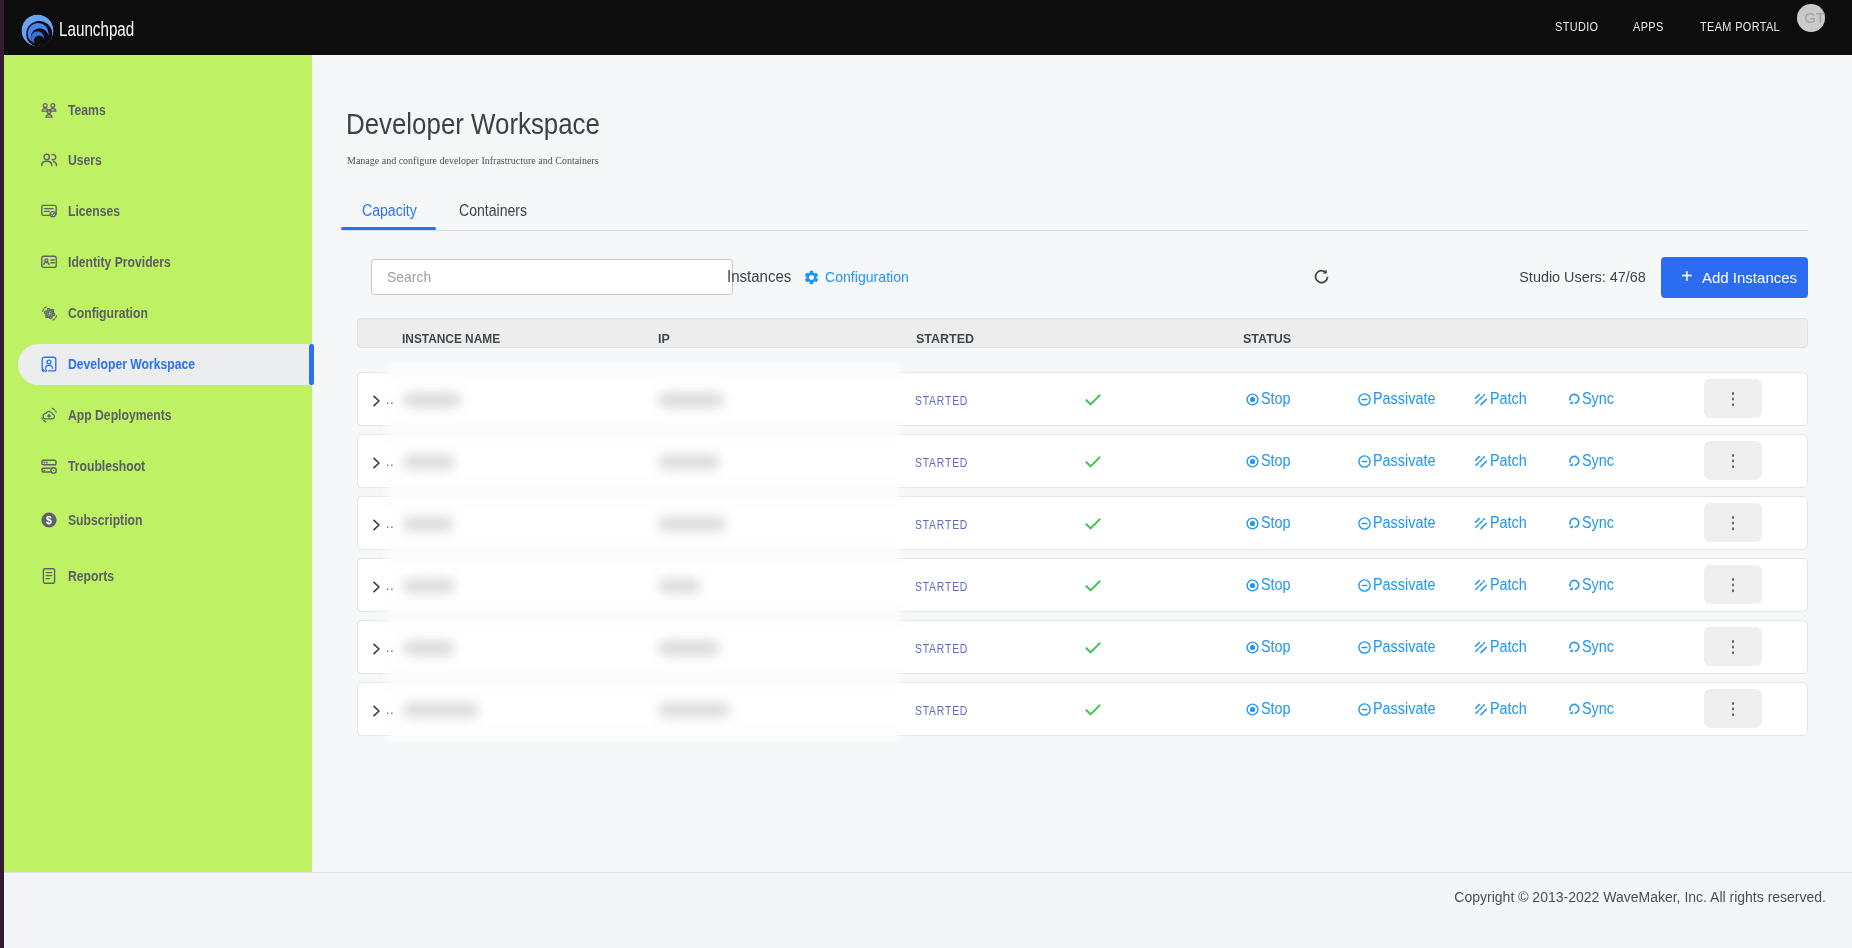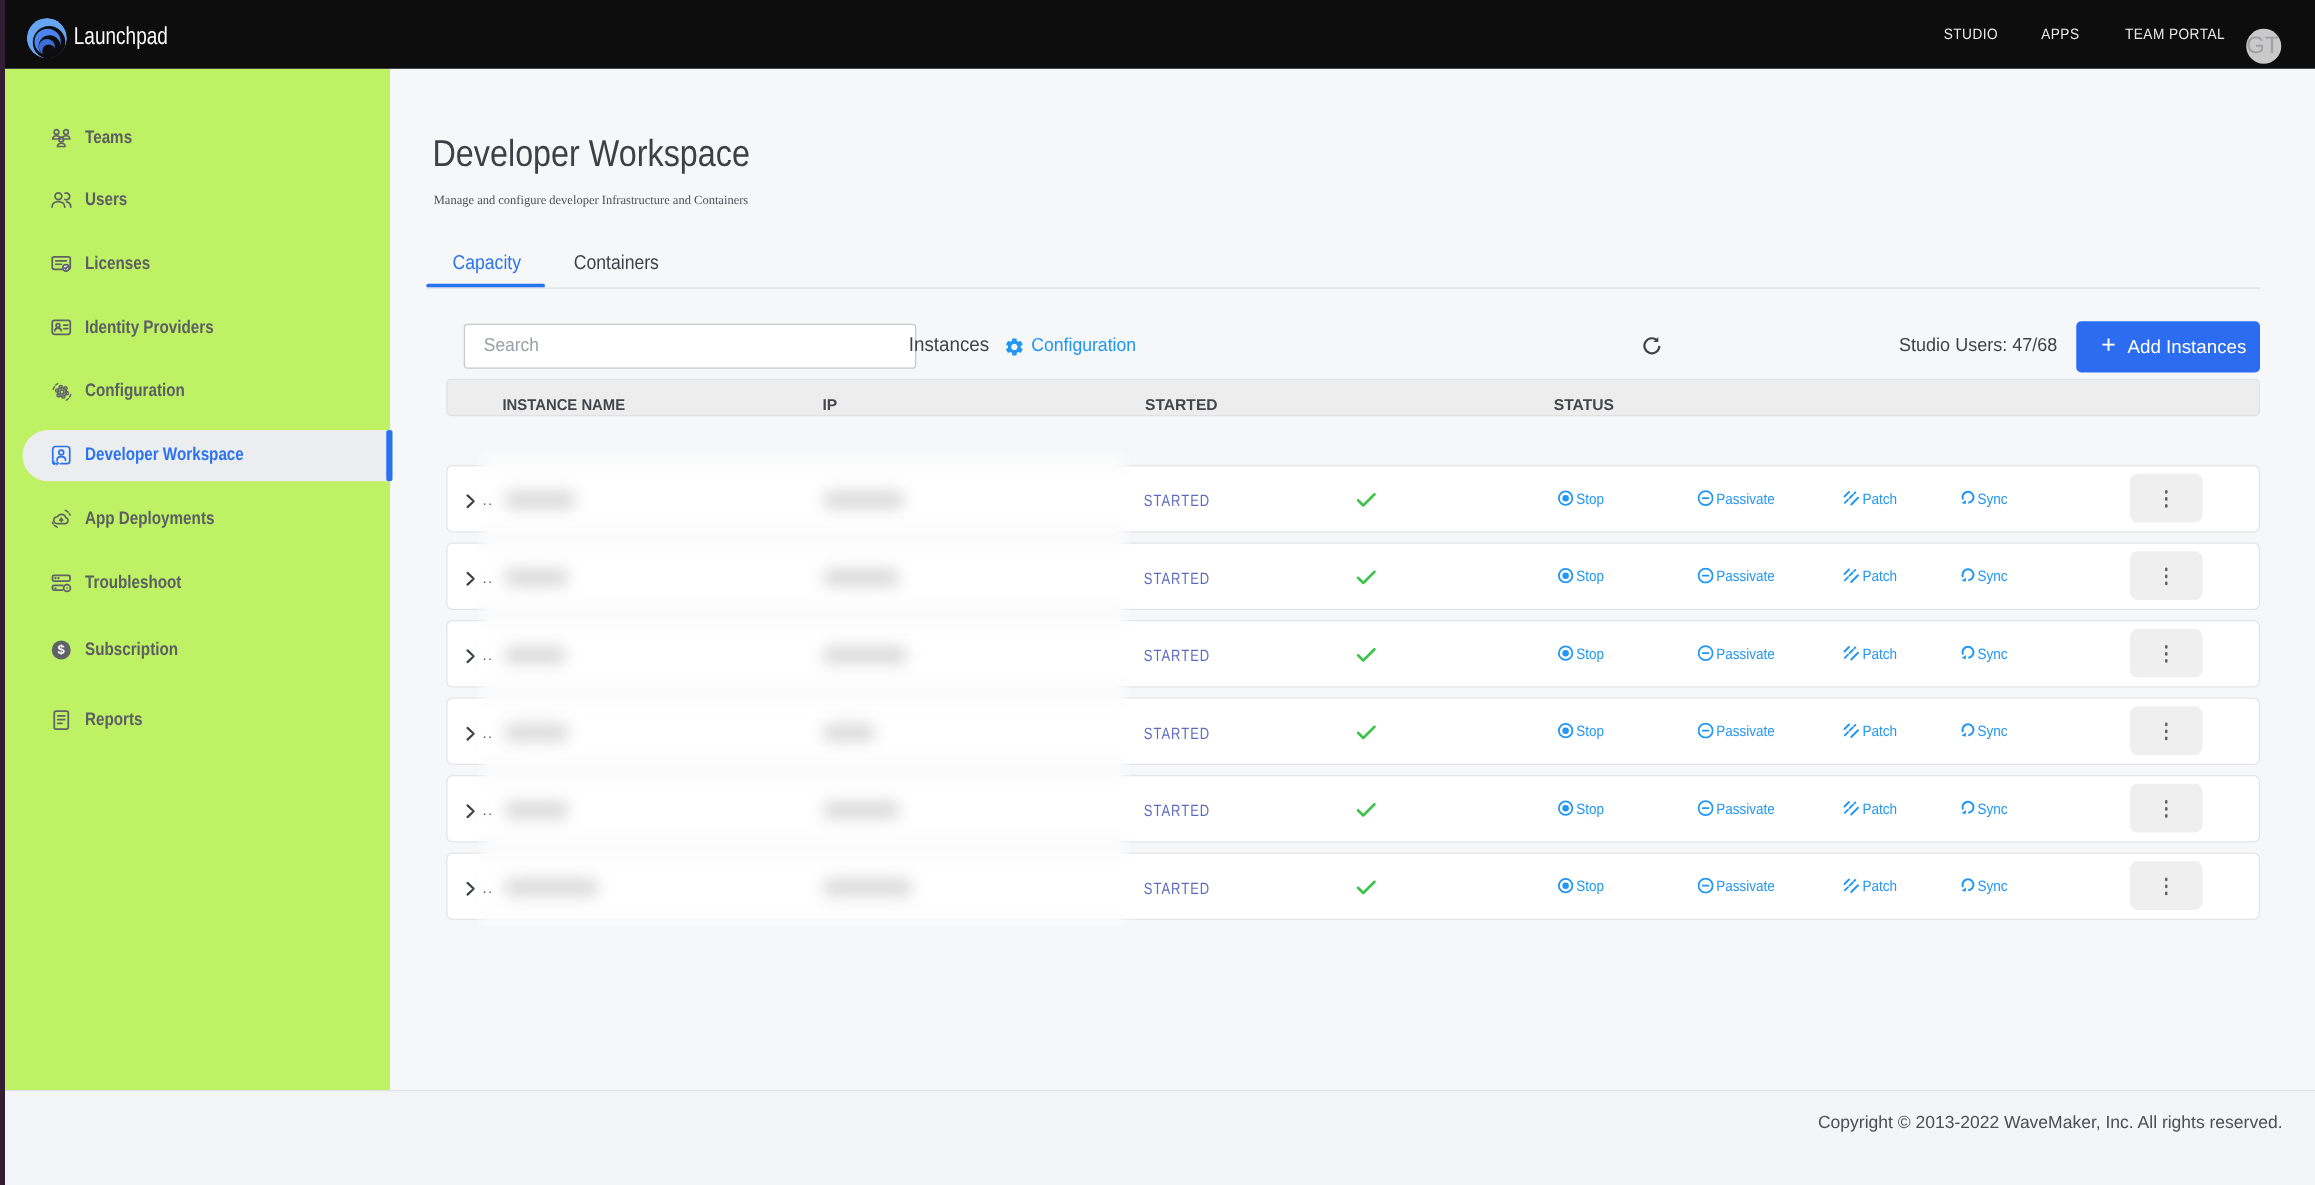--- a/index.html
+++ b/index.html
@@ -1,21 +1,21 @@
 <!DOCTYPE html>
 <html><head><meta charset="utf-8">
 <style>
 * { margin:0; padding:0; box-sizing:border-box; }
 html,body { width:1852px; height:948px; overflow:hidden; font-family:"Liberation Sans",sans-serif; }
 body { background:#f6f7f9; position:relative; }
 #strip { position:absolute; left:0; top:0; width:4px; height:948px; background:#321d33; z-index:60; }
 #nav { position:absolute; left:4px; top:0; width:1848px; height:55px; background:#0d0d0e; z-index:50; }
 #nav .brand { position:absolute; left:55px; top:1.5px; height:55px; line-height:55px; color:#fafafa; font-size:19.5px; transform:scaleX(.78); transform-origin:left center; }
 #nav .nl { position:absolute; top:0; height:55px; line-height:55px; color:#e9e9e9; font-size:12px; letter-spacing:.4px; transform:scaleX(.91); transform-origin:left center; }
-#avatar { position:absolute; left:1793px; top:23px; width:28px; height:28px; border-radius:50%; background:#c9c9c9; color:#9fa1a5; font-size:19px; font-weight:500; text-align:left; line-height:28px; }
+#avatar { position:absolute; left:1793px; top:4px; width:28px; height:28px; border-radius:50%; background:#c9c9c9; color:#9fa1a5; font-size:15px; font-weight:500; text-align:right; line-height:28px; }
 #side { position:absolute; left:4px; top:55px; width:308px; height:817px; background:#bef264; z-index:10; }
 .pill { position:absolute; left:14px; top:288.5px; width:294px; height:41px; background:#ecedef; border-radius:20.5px 0 0 20.5px; }
 .bluebar { position:absolute; left:305px; top:288.5px; width:5px; height:41px; background:#2a72f0; border-radius:2px; }
 .mi { position:absolute; left:0; height:18px; }
 .mic { position:absolute; left:36px; top:0; }
 .ml { position:absolute; left:64px; top:0px; line-height:18px; font-size:14.5px; font-weight:600; color:#5b5f63; white-space:nowrap; transform:scaleX(.84); transform-origin:left center; }
 #content { position:absolute; left:312px; top:55px; width:1540px; height:817px; background:#f6f7f9; }
 h1 { position:absolute; left:34px; top:52px; font-size:30px; font-weight:400; color:#3d4145; transform:scaleX(.862); transform-origin:left top; white-space:nowrap; }
 .sub { position:absolute; left:35px; top:100px; font-size:10px; color:#4c5055;font-family:Liberation Serif, serif; }
 .tab1 { position:absolute; left:50px; top:147px; font-size:16px; font-weight:500; color:#2a72f0; transform:scaleX(.88); transform-origin:left top; }
@@ -25,30 +25,30 @@
 .search { position:absolute; left:59px; top:204px; width:362px; height:36px; background:#fff; border:1px solid #c6c8ca; border-radius:3px; }
 .search span { position:absolute; left:15px; top:0; line-height:34px; font-size:15px; color:#9aa0a6; transform:scaleX(.93); transform-origin:left center; }
 .instances { position:absolute; left:415px; top:204px; width:80px; height:36px; line-height:36px; font-size:16px; color:#3f4347; transform:scaleX(.94); transform-origin:left center; }
 .gear { position:absolute; left:491px; top:214px; }
 .cfg { position:absolute; left:513px; top:204px; height:36px; line-height:36px; font-size:15px; color:#2196f3; transform:scaleX(.94); transform-origin:left center; }
 .refresh { position:absolute; left:1001px; top:213px; }
 .susers { position:absolute; right:206px; top:204px; height:36px; line-height:36px; font-size:15px; color:#3f4347; transform:scaleX(.96); transform-origin:right center; }
 .addbtn { position:absolute; left:1349px; top:202px; width:147px; height:41px; background:#2b6cf0; border-radius:4px; color:#fff; font-size:15px; }
 .addbtn b { position:absolute; left:20px; top:0; line-height:39px; font-weight:400; font-size:20px; }
 .addbtn u { position:absolute; left:41px; top:0; line-height:41px; text-decoration:none; }
-#thead { position:absolute; left:357px; top:303px; width:1451px; height:30px; background:#ededee; border:1px solid #e1e1e1; border-radius:4px; z-index:1;text-align:center; }
+#thead { position:absolute; left:357px; top:318px; width:1451px; height:30px; background:#ededee; border:1px solid #e1e1e1; border-radius:4px; z-index:1;text-align:center; }
 #thead span { position:absolute; top:0; line-height:40px; font-size:12.5px; font-weight:700; color:#43474b; }
 #thead span.cnd { transform:scaleX(.95); transform-origin:left center; }
 .row { position:absolute; left:357px; width:1451px; height:54px; background:#fff; border:1px solid #e3e4e6; border-radius:5px; }
 .chev { position:absolute; left:14px; top:21.5px; }
 .dots2 { position:absolute; left:28px; top:20px; font-size:12px; color:#595d61; letter-spacing:1px; z-index:3; filter:blur(0.5px); }
 .smudge { position:absolute; top:20px; height:14px; background:#9b9b9b; border-radius:7px; filter:blur(6px); opacity:.38; z-index:3; }
 .started { position:absolute; left:557px; top:2px; line-height:52px; font-size:13px; letter-spacing:1px; color:#5e6ac0; transform:scaleX(.8); transform-origin:left center; }
 .check { position:absolute; left:727px; top:21px; }
-.act { position:absolute; top:0; height:52px; line-height:52px; font-size:12px; color:#2196f3; }
+.act { position:absolute; top:0; height:52px; line-height:52px; font-size:16px; color:#2196f3; }
 .act svg { vertical-align:-2px; margin-right:2px; }
 .act i { font-style:normal; display:inline-block; transform:scaleX(.9); transform-origin:left center; }
 .menubtn { position:absolute; left:1346px; top:6px; width:58px; height:39px; background:#efeff0; border-radius:6px; }
 .vd { position:absolute; left:27.6px; top:13px; width:2.7px; height:2.7px; background:#5e6267; border-radius:50%; box-shadow:0 5.6px 0 #5e6267, 0 11.2px 0 #5e6267; }
 #blur { position:absolute; left:378px; top:362px; width:530px; height:380px; backdrop-filter:blur(7px); -webkit-backdrop-filter:blur(7px); background:rgba(255,255,255,0.4); z-index:2; -webkit-mask-image:linear-gradient(to right, transparent 0, #000 16px, #000 calc(100% - 14px), transparent 100%); mask-image:linear-gradient(to right, transparent 0, #000 16px, #000 calc(100% - 14px), transparent 100%); }
 #footer { position:absolute; left:0; top:872px; width:1852px; height:76px; background:#f4f5f8; border-top:1px solid #e0e2e6; z-index:20; }
 #footer span { position:absolute; right:26px; top:16px; font-size:14px; color:#4b4e55;margin-left:28px; }
 </style></head>
 <body>
 <div id="strip"></div>

